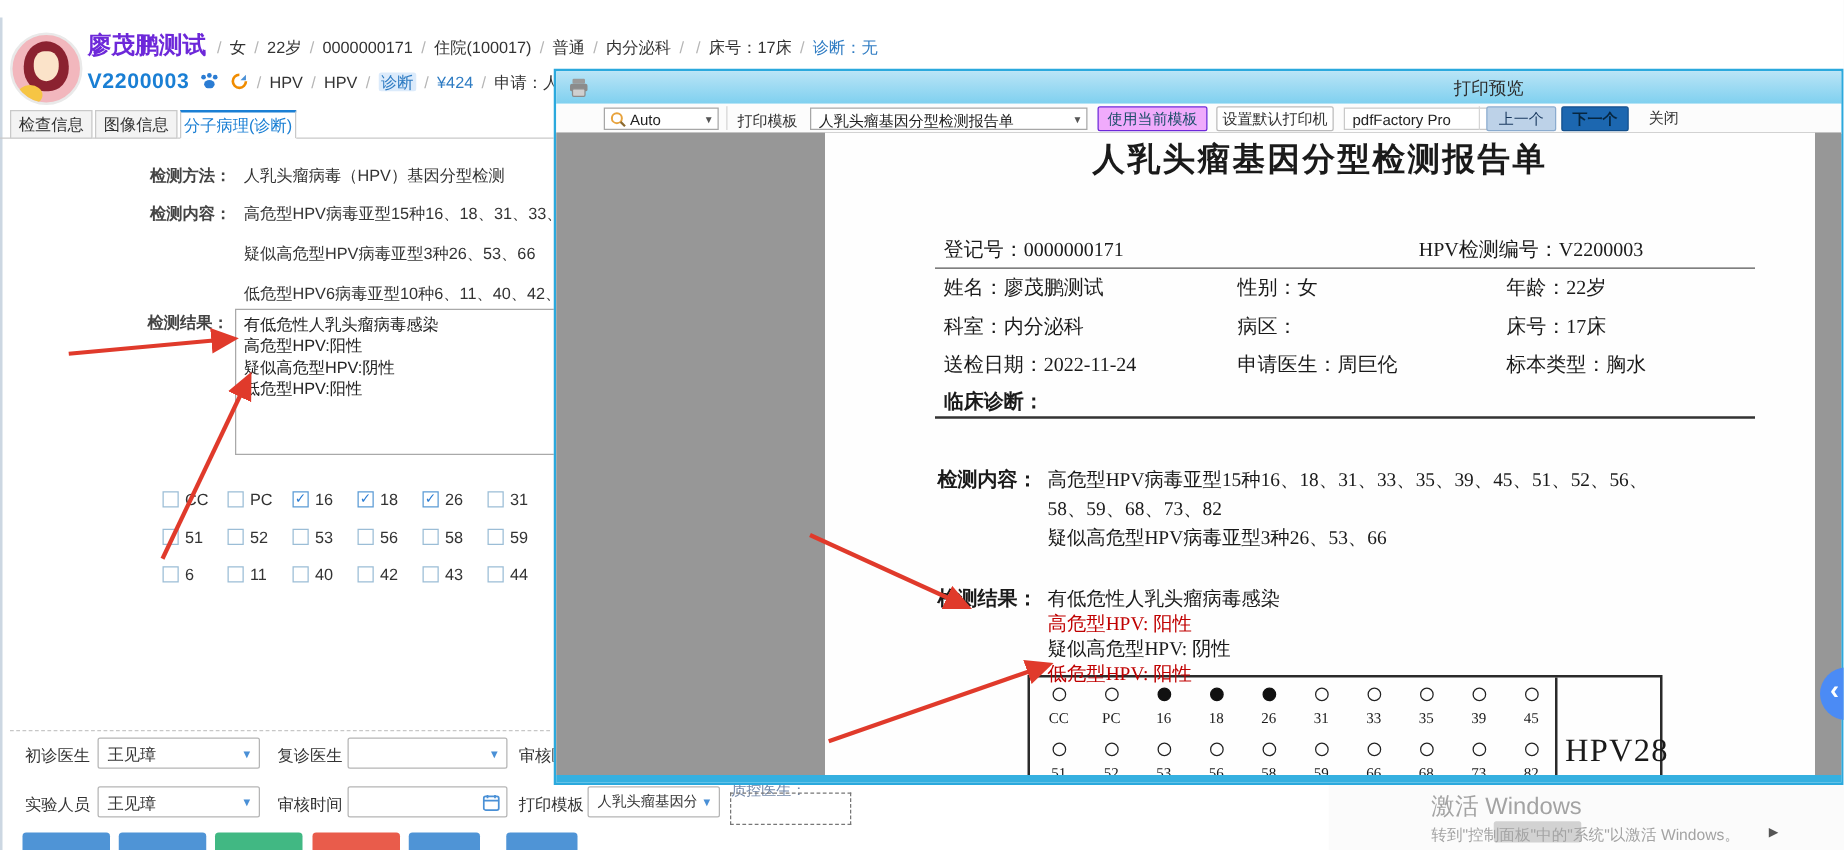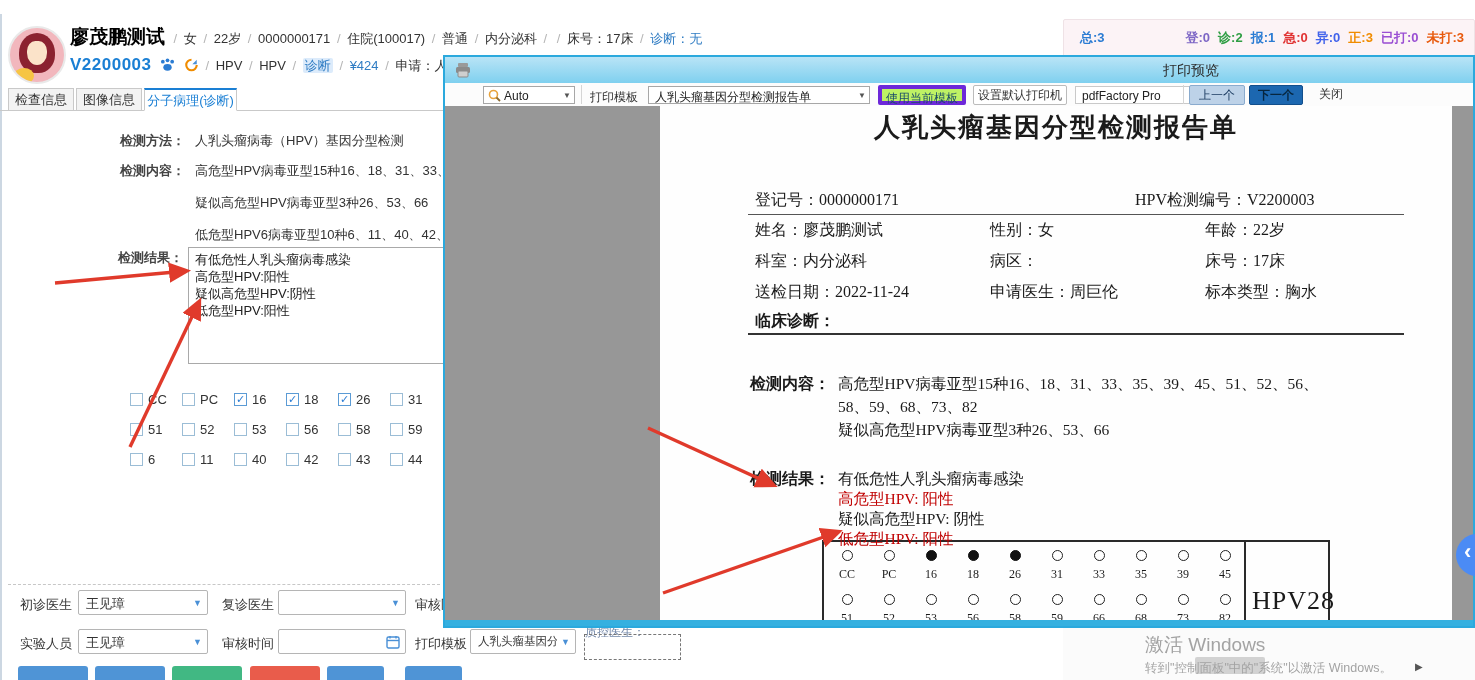--- a/index.html
+++ b/index.html
@@ -15,21 +15,21 @@
   .ttab.active{background:#fff;border-bottom:3px solid #1a7fd4;color:#333}
   .tx{color:#999;margin-left:5px;font-size:11px}
 
   
   #avatar{position:absolute;left:8px;top:26px;width:54px;height:54px;border-radius:50%;
           background:#f2b7bd;border:2px solid #e9e9e9;overflow:hidden}
   #avatar .hair{position:absolute;left:9px;top:5px;width:36px;height:40px;border-radius:50% 50% 45% 45%;background:#8b2230}
   #avatar .face{position:absolute;left:17px;top:13px;width:20px;height:24px;border-radius:50% 50% 60% 60%;background:#fbe3c9}
   #avatar .shirt{position:absolute;left:4px;top:40px;width:20px;height:16px;border-radius:50%;background:#f6c544}
   #pline1{position:absolute;left:70px;top:24px;height:26px;line-height:26px;white-space:nowrap}
-  #pname{font-size:19px;font-weight:bold;color:#000000;margin-right:2px}
+  #pname{font-size:19px;font-weight:bold;color:#6d28d9;margin-right:2px}
   #pline2{position:absolute;left:70px;top:54px;height:22px;line-height:22px;white-space:nowrap}
   #pcode{font-size:17px;font-weight:bold;color:#1a7fd4;letter-spacing:.5px}
   .micon{display:inline-block;vertical-align:-2px;margin-left:5px}
   #statsbox{position:absolute;left:1063px;top:19px;width:410px;height:36px;background:#fcf3f6;
             border:1px solid #efe2e6;border-radius:2px}
   #statstotal{position:absolute;left:16px;top:9px;font-weight:bold;color:#2b7cd3}
   #statslist{position:absolute;right:10px;top:9px;display:flex;gap:8px;font-weight:bold;white-space:nowrap}
 
   
   #leftedge{position:absolute;left:0;top:14px;width:2px;height:666px;background:#ccd7e2}
@@ -64,21 +64,21 @@
             background:linear-gradient(#b9e4f6,#7fd0ef)}
   #dlgtitletext{position:absolute;left:718px;top:5px;font-size:14px;color:#2c2c2c}
   #dlgtb{position:absolute;left:0;top:26px;width:100%;height:23px;background:#fcfcfc;border-bottom:1px solid #e2e2e2}
   .tbsep{position:absolute;top:28px;width:1px;height:19px;background:#d5d5d5}
   .tbcombo{position:absolute;top:29px;height:18px;border:1px solid #a7a7a7;background:#fff;box-sizing:border-box}
   .tbcombo .v{position:absolute;left:20px;top:2px;right:14px;font-size:12px;color:#222;white-space:nowrap;overflow:hidden}
   .tbcombo .v2{position:absolute;left:6px;top:2px;right:14px;font-size:12px;color:#222;white-space:nowrap;overflow:hidden}
   .tbcombo .ar{position:absolute;right:3px;top:4px;font-size:8px;color:#555}
   .tblabel{position:absolute;top:32px;font-size:12px;color:#333;white-space:nowrap}
   .tbbtn{position:absolute;top:28px;height:20px;box-sizing:border-box;font-size:12px;line-height:18px;text-align:center;border-radius:2px}
-  #btn-usetpl{background:#bef264;border:4px solid #6d28d9;color:#1b4d68}
+  #btn-usetpl{background:#f0abfc;border:1px solid #6d28d9;color:#1b4d68}
   #btn-setprn{background:#fff;border:1px solid #bbb;color:#333}
   #btn-prev{background:#bdd2e8;border:1px solid #8aabce;color:#16365c}
   #btn-next{background:#1c67b0;border:1px solid #124f8c;color:#06263f;font-weight:bold}
   #btn-close{background:transparent;border:none;color:#333}
   #dlgcontent{position:absolute;left:0;top:49px;width:1028px;height:514px;background:#979797;overflow:hidden}
   #dlgbottom{position:absolute;left:0;top:563px;width:1028px;height:6px;background:#35b0e0}
   #page{position:absolute;left:215px;top:0;width:792px;height:514px;background:#fefefe;
         font-family:"Liberation Serif","DejaVu Serif",serif;color:#1a1a1a}
   #rtitle{position:absolute;left:0;top:4px;width:100%;text-align:center;font-size:26px;font-weight:bold;letter-spacing:2px}
   .repline{position:absolute;font-size:16px;white-space:nowrap}
@@ -130,33 +130,20 @@
       <circle cx="13" cy="4" r="2" fill="#2b7cd3"></circle>
         <ellipse cx="8" cy="10" rx="4.5" ry="3.6" fill="#2b7cd3"></ellipse>
     </svg>
     <svg class="micon" width="15" height="14" viewBox="0 0 16 16">
       <path d="M8 2 A6 6 0 1 0 14 8" fill="none" stroke="#f08c00" stroke-width="2.4"></path>
       <path d="M14 2 L14 7 L9 7 Z" fill="#4a90d6"></path>
     </svg>
     <span><span class="sep"> / </span><span>HPV</span><span class="sep"> / </span><span>HPV</span><span class="sep"> / </span><span class="tag">诊断</span><span class="sep"> / </span><span class="bluetxt">¥424</span><span class="sep"> / </span><span>申请：人乳</span></span>
   </div>
 
-  <div id="statsbox">
-    <span id="statstotal">总:3</span>
-    <span id="statslist">
-        <span class="stat" style="color: rgb(125, 102, 197);">登:0</span>
-        <span class="stat" style="color: rgb(47, 158, 68);">诊:2</span>
-        <span class="stat" style="color: rgb(43, 124, 211);">报:1</span>
-        <span class="stat" style="color: rgb(224, 49, 49);">急:0</span>
-        <span class="stat" style="color: rgb(66, 99, 235);">异:0</span>
-        <span class="stat" style="color: rgb(240, 140, 0);">正:3</span>
-        <span class="stat" style="color: rgb(154, 79, 211);">已打:0</span>
-        <span class="stat" style="color: rgb(232, 89, 12);">未打:3</span>
-      </span>
-  </div>
 
   <div id="leftedge"></div>
   <div id="ptabline"></div>
   <div class="ptab" style="left:8px;width:66px">检查信息</div>
   <div class="ptab" style="left:76px;width:66px">图像信息</div>
   <div class="ptab active" style="left:144px;width:93px">分子病理(诊断)</div>
 
   <div class="flabel" style="left:101px;top:132px">检测方法：</div>
   <div class="fval" style="left:195px;top:132px">人乳头瘤病毒（HPV）基因分型检测</div>
 

